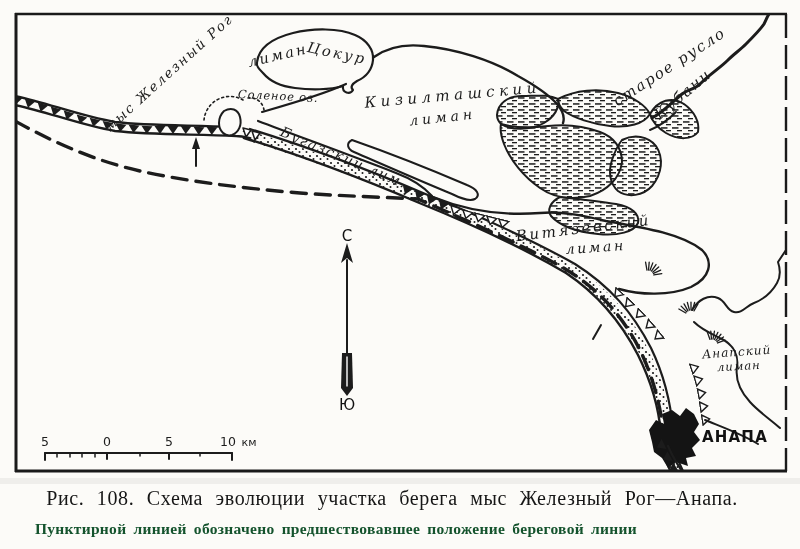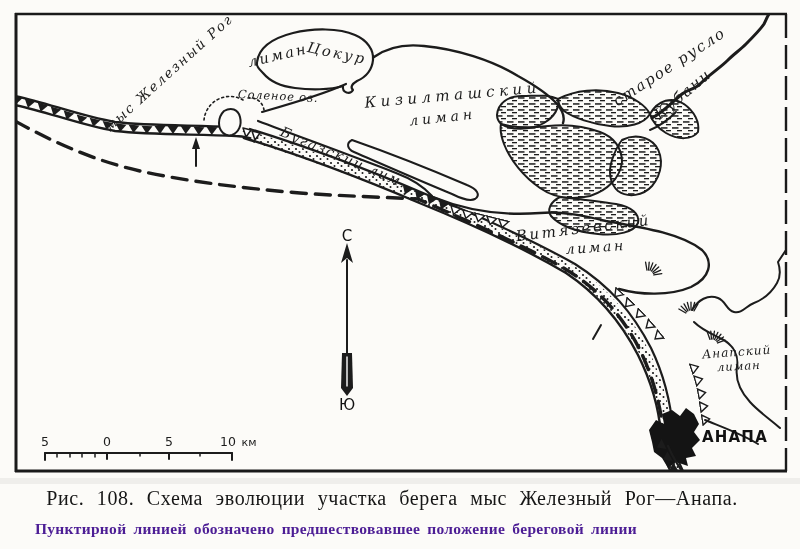--- a/index.html
+++ b/index.html
@@ -4,21 +4,21 @@
 <style>
   html,body{margin:0;padding:0;background:#e8e8e6;}
   .page{position:relative;width:800px;height:549px;background:#fcfbf8;overflow:hidden;
         font-family:"Liberation Serif", serif;}
   .map-svg{position:absolute;left:0;top:0;}
   .lbl{font-family:"DejaVu Serif", serif;font-style:italic;fill:#1c1c1c;}
   .lbl-up{font-family:"DejaVu Sans", sans-serif;font-style:normal;fill:#111;}
   .caption{position:absolute;left:0;top:487px;width:784px;text-align:center;
            font-size:20px;letter-spacing:0.6px;word-spacing:7px;color:#161616;}
   .subcaption{position:absolute;left:0;top:520px;width:672px;text-align:center;
-           font-size:15.5px;font-weight:bold;letter-spacing:0.3px;word-spacing:3px;color:#4c1d95;}
+           font-size:15.5px;font-weight:bold;letter-spacing:0.3px;word-spacing:3px;color:#14532d;}
   .scanline{position:absolute;left:0;top:478px;width:800px;height:6px;
            background:rgba(90,90,90,0.08);}
   svg path, svg polyline, svg line, svg polygon, svg rect, svg circle{vector-effect:none;}
 </style>
 </head>
 <body>
 
 <div class="page">
 
 <svg class="map-svg" width="800" height="480" viewBox="0 0 800 480">

